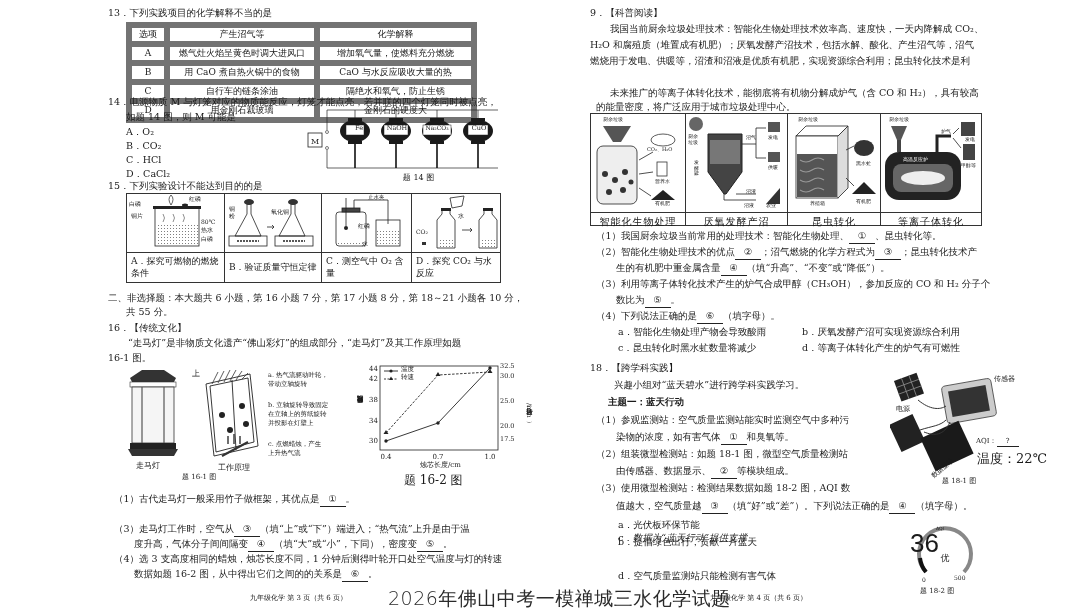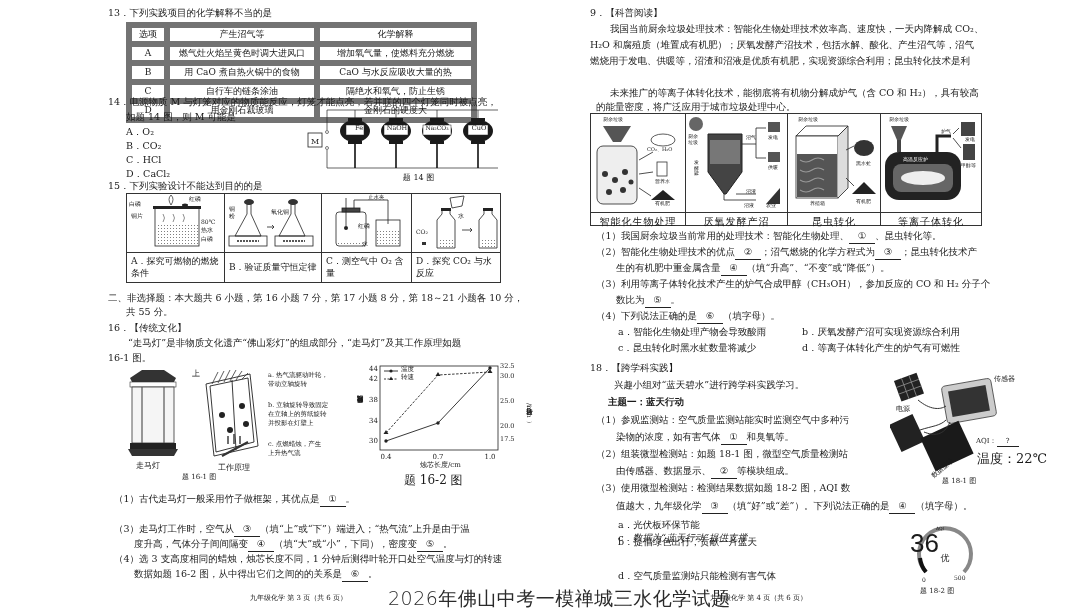--- a/index.html
+++ b/index.html
@@ -456,21 +456,21 @@
   <div class="abs q" style="left:6px;top:413px;">（1）参观监测站：空气质量监测站能实时监测空气中多种污</div>
   <div class="abs q" style="left:26px;top:430px;">
     <span>染物的浓度，如有害气体</span><span class="blank">①</span><span>和臭氧等。</span>
   </div>
   <div class="abs q" style="left:6px;top:447px;">（2）组装微型检测站：如题 18-1 图，微型空气质量检测站</div>
   <div class="abs q" style="left:26px;top:464px;">
     <span>由传感器、数据显示、</span><span class="blank">②</span><span>等模块组成。</span>
   </div>
   <div class="abs q" style="left:6px;top:481px;">（3）使用微型检测站：检测结果数据如题 18-2 图，AQI 数</div>
   <div class="abs q" style="left:26px;top:499px;">
-    <span>值越大，九年级化学</span><span class="blank">③</span><span>（填“好”或“差”）。下列说法正确的是</span><span class="blank">④</span><span>（填字母）。</span>
+    <span>值越大，空气质量越</span><span class="blank">③</span><span>（填“好”或“差”）。下列说法正确的是</span><span class="blank">④</span><span>（填字母）。</span>
   </div>
   <div class="abs q opt" style="left:28px;top:518px;">a．光伏板环保节能</div>
   <div class="abs q opt" style="left:28px;top:535px;">b．提倡绿色出行，贡献一片蓝天</div>
   <div class="abs q opt" style="left:28px;top:531px;font-style:italic;">c．数据为“蓝天行动”提供支撑</div>
   <div class="abs q opt" style="left:28px;top:569px;">d．空气质量监测站只能检测有害气体</div>
 
   <div class="abs" style="left:300px;top:370px;width:140px;height:115px;">
     <svg width="140" height="105">
       <g transform="rotate(-20 20 20)">
           <rect x="8" y="6" width="24" height="22" fill="#222"></rect>

